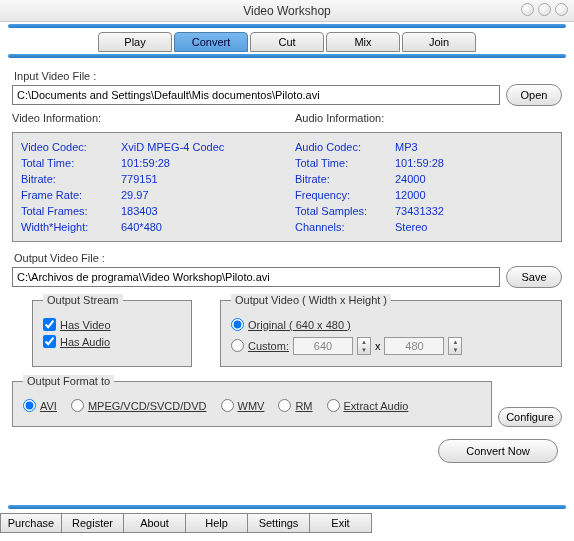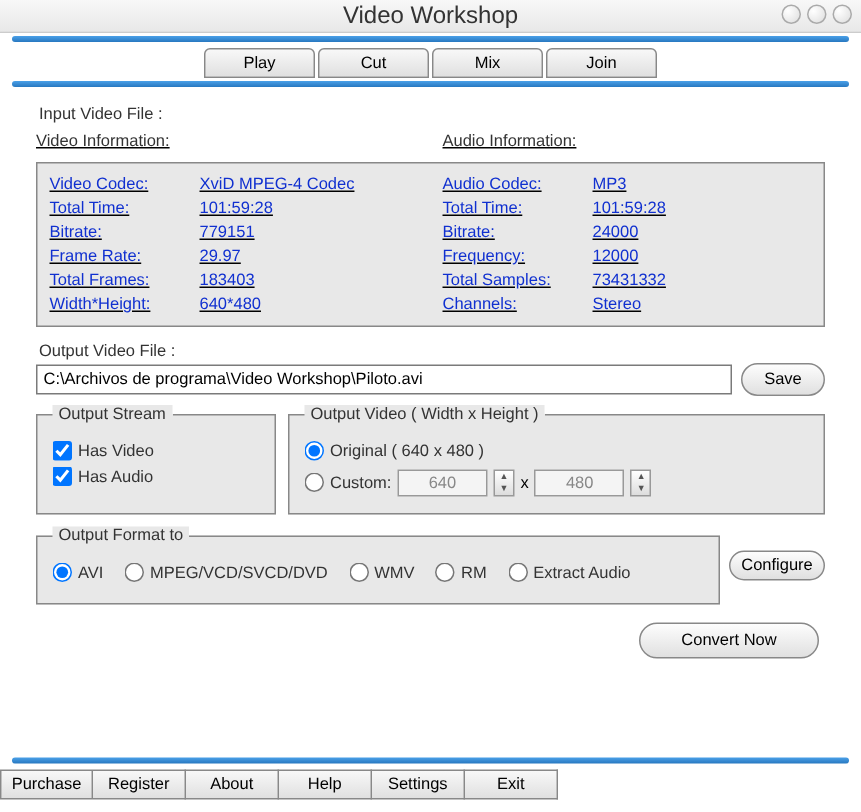--- a/index.html
+++ b/index.html
@@ -1,41 +1,41 @@
 <!DOCTYPE html>
 <html><head>
 <meta charset="utf-8">
 <style>
 * { box-sizing: border-box; margin: 0; padding: 0; }
 body { font-family: Tahoma, sans-serif; font-size: 11px; background: #fff; width: 574px; height: 541px; overflow: hidden; }
 .titlebar { height: 22px; background: linear-gradient(#f8f8f8,#e8e8e8); border-bottom: 1px solid #ccc; display: flex; align-items: center; justify-content: center; position: relative; }
-.titlebar .title { font-size: 16px; color: #333; }
+.titlebar .title { font-size: 12px; color: #333; }
 .traffic { position: absolute; right: 6px; top: 3px; display: flex; gap: 4px; }
 .traffic span { width: 13px; height: 13px; border-radius: 50%; border: 1px solid #aaa; background: radial-gradient(circle at 30% 30%, #fff, #ddd); }
 .blueline { height: 4px; background: linear-gradient(#4aa0e8,#2878c0); margin: 2px 8px; border-radius: 2px; }
 .tabbar { display: flex; justify-content: center; gap: 2px; margin: 4px 0 2px; }
 .tab { width: 74px; height: 20px; border: 1px solid #888; border-radius: 4px 4px 0 0; background: linear-gradient(#f8f8f8,#e0e0e0); font-size: 11px; display: flex; align-items: center; justify-content: center; cursor: pointer; }
 .tab.active { background: linear-gradient(#7ab8ef,#5aa0e0); border-color: #4a80b0; color: #003; }
-.content { padding: 6px 24px; }
+.content { padding: 6px 12px; }
 .section-label { font-size: 11px; color: #333; margin: 4px 2px 2px; }
 .row { display: flex; align-items: center; gap: 6px; }
 .textfield { flex: 1; height: 20px; border: 1px solid #7a7a7a; background: #fff; padding: 0 4px; font-size: 11px; color: #000; }
 .pillbtn { width: 56px; height: 22px; border: 1px solid #888; border-radius: 11px; background: linear-gradient(#fdfdfd,#e0e0e0); font-size: 11px; display: flex; align-items: center; justify-content: center; cursor: pointer; }
 .infobox { border: 1px solid #888; background: #e8e8e8; padding: 6px 8px; margin-top: 4px; }
-.infocols { display: flex; gap: 16px; text-decoration: underline; }
+.infocols { display: flex; gap: 16px; }
 .infocol { flex: 1; }
 .infoheader { font-size: 11px; color: #333; margin-bottom: 4px; }
 .inforow { display: flex; color: #1030d0; font-size: 11px; line-height: 16px; }
 .inforow .k { width: 100px; }
 .inforow .v { flex: 1; }
 fieldset { border: 1px solid #888; padding: 8px 10px 10px; margin: 0; background: #e8e8e8; }
 legend { font-size: 11px; color: #333; padding: 0 4px; background: #e8e8e8; }
 .fsrow { display: flex; gap: 8px; margin-top: 6px; }
-.fsrow fieldset { background: #e8e8e8; }
-.check, .radio { display: flex; align-items: center; gap: 4px; font-size: 11px; color: #333; margin: 4px 0; cursor: pointer; }
+.fsrow fieldset { background: #e8e8e8; margin-left: 20px; }
+.check, .radio { display: flex; align-items: center; gap: 4px; font-size: 11px; color: #333; margin: 4px 0; cursor: pointer; text-decoration: underline; }
 .check input, .radio input { margin: 0; }
 .dimrow { display: flex; align-items: center; gap: 4px; margin-top: 4px; }
 .numfield { width: 60px; height: 18px; border: 1px solid #999; background: #f4f4f4; color: #888; font-size: 11px; text-align: center; }
 .spin { width: 14px; height: 18px; border: 1px solid #999; background: linear-gradient(#fff,#ddd); display: flex; flex-direction: column; }
 .spin div { flex:1; font-size: 6px; display:flex; align-items:center; justify-content:center; color:#555; }
 .formatrow { display: flex; align-items: center; gap: 14px; flex-wrap: wrap; }
 .convertrow { display: flex; justify-content: flex-end; margin: 12px 4px 0; }
 .bigbtn { width: 120px; height: 24px; border: 1px solid #888; border-radius: 12px; background: linear-gradient(#fdfdfd,#e0e0e0); font-size: 11px; display:flex; align-items:center; justify-content:center; cursor:pointer; }
 .footer { position: absolute; bottom: 2px; left: 0; right: 0; }
 .footerbtns { display: flex; justify-content: flex-start; gap: 0; margin: 4px 0 6px; }
@@ -52,29 +52,34 @@
     <span></span>
     <span></span>
     <span></span>
   </div>
 </div>
 
 <div class="blueline"></div>
 
 <div class="tabbar">
   <div class="tab">Play</div>
+  <div class="tab active">Convert</div>
   <div class="tab">Cut</div>
   <div class="tab">Mix</div>
   <div class="tab">Join</div>
 </div>
 
 <div class="blueline"></div>
 
 <div class="content">
   <div class="section-label">Input Video File :</div>
+  <div class="row">
+    <input class="textfield" value="C:\Documents and Settings\Default\Mis documentos\Piloto.avi" style="">
+    <div class="pillbtn">Open</div>
+  </div>
 
   <div class="infocols" style="margin-top:6px;">
     <div class="infocol">
       <div class="infoheader">Video Information:</div>
     </div>
     <div class="infocol">
       <div class="infoheader">Audio Information:</div>
     </div>
   </div>
   <div class="infobox">
@@ -171,21 +176,21 @@
         <span>x</span>
         <input class="numfield" disabled="" value="480" style="">
         <div class="spin">
             <div>▲</div>
             <div>▼</div>
           </div>
       </div>
     </fieldset>
   </div>
 
-  <div class="row" style="margin-top:8px; align-items:center;">
+  <div class="row" style="margin-top:8px; align-items:flex-end;">
     <fieldset style="flex:1;">
       <legend>Output Format to</legend>
       <div class="formatrow">
         <label class="radio">
             <input type="radio" name="fmt" checked="" style="">
             <span>AVI</span>
           </label>
         <label class="radio">
             <input type="radio" name="fmt" style="">
             <span>MPEG/VCD/SVCD/DVD</span>

